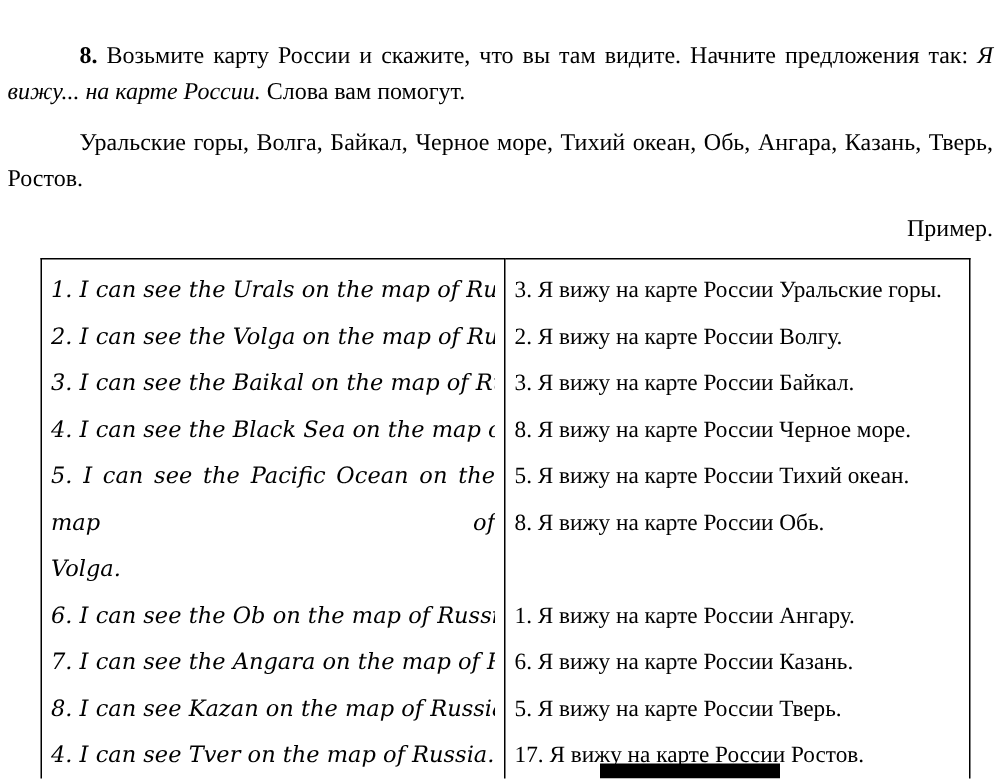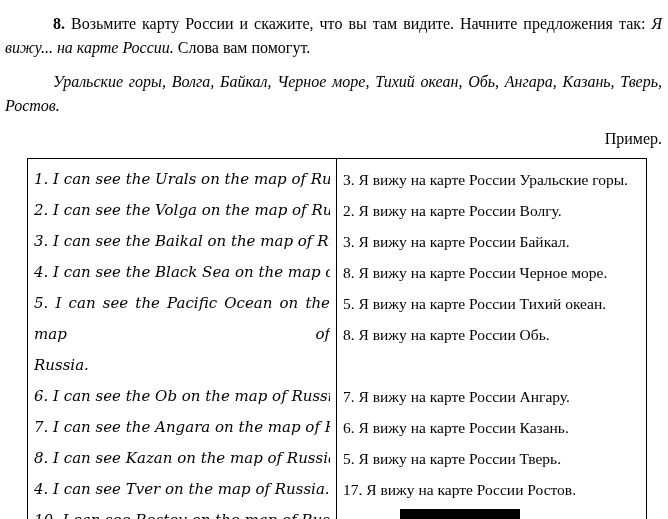--- a/index.html
+++ b/index.html
@@ -18,28 +18,27 @@
   .page {
     padding: 6px 6px 0 5px;
   }
   .para {
     margin: 0;
     font-size: 16px;
     line-height: 24px;
     text-align: justify;
   }
   .intro {
-    margin-top: 6px;
+    margin-top: 20px;
     text-indent: 48px;
   }
   .words {
     margin-top: 10px;
     text-indent: 48px;
     hyphens: manual;
-    font-style: italic;
   }
   .example {
     margin-top: 9px;
     text-indent: 48px;
     text-align: right;
   }
   .ex-table {
     border-collapse: collapse;
     table-layout: fixed;
     margin: 7px 0 0 22px;
@@ -92,36 +91,36 @@
 
   <table class="ex-table">
     <tbody>
         <tr>
       <td class="left-cell">
         <div class="line">1. I can see the Urals on the map of Russia.</div>
         <div class="line">2. I can see the Volga on the map of Russia.</div>
         <div class="line">3. I can see the Baikal on the map of Russia.</div>
         <div class="line">4. I can see the Black Sea on the map of Russia.</div>
         <div class="line justify">5. I can see the Pacific Ocean on the map of</div>
-        <div class="line">Russia.</div>
+        <div class="line">Volga.</div>
         <div class="line">6. I can see the Ob on the map of Russia.</div>
         <div class="line">7. I can see the Angara on the map of Russia.</div>
         <div class="line">8. I can see Kazan on the map of Russia.</div>
         <div class="line">4. I can see Tver on the map of Russia.</div>
         <div class="line">10. I can see Rostov on the map of Russia.</div>
       </td>
       <td class="right-cell">
         <div class="line">3. Я вижу на карте России Уральские горы.</div>
         <div class="line">2. Я вижу на карте России Волгу.</div>
         <div class="line">3. Я вижу на карте России Байкал.</div>
         <div class="line">8. Я вижу на карте России Черное море.</div>
         <div class="line">5. Я вижу на карте России Тихий океан.</div>
         <div class="line">8. Я вижу на карте России Обь.</div>
         <div class="line"></div>
-        <div class="line">7. Я вижу на карте России Ангару.</div>
+        <div class="line">1. Я вижу на карте России Ангару.</div>
         <div class="line">6. Я вижу на карте России Казань.</div>
         <div class="line">5. Я вижу на карте России Тверь.</div>
         <div class="line">17. Я вижу на карте России Ростов.</div>
       </td>
     </tr>
   </tbody>
     </table>
 
 </div>
 

